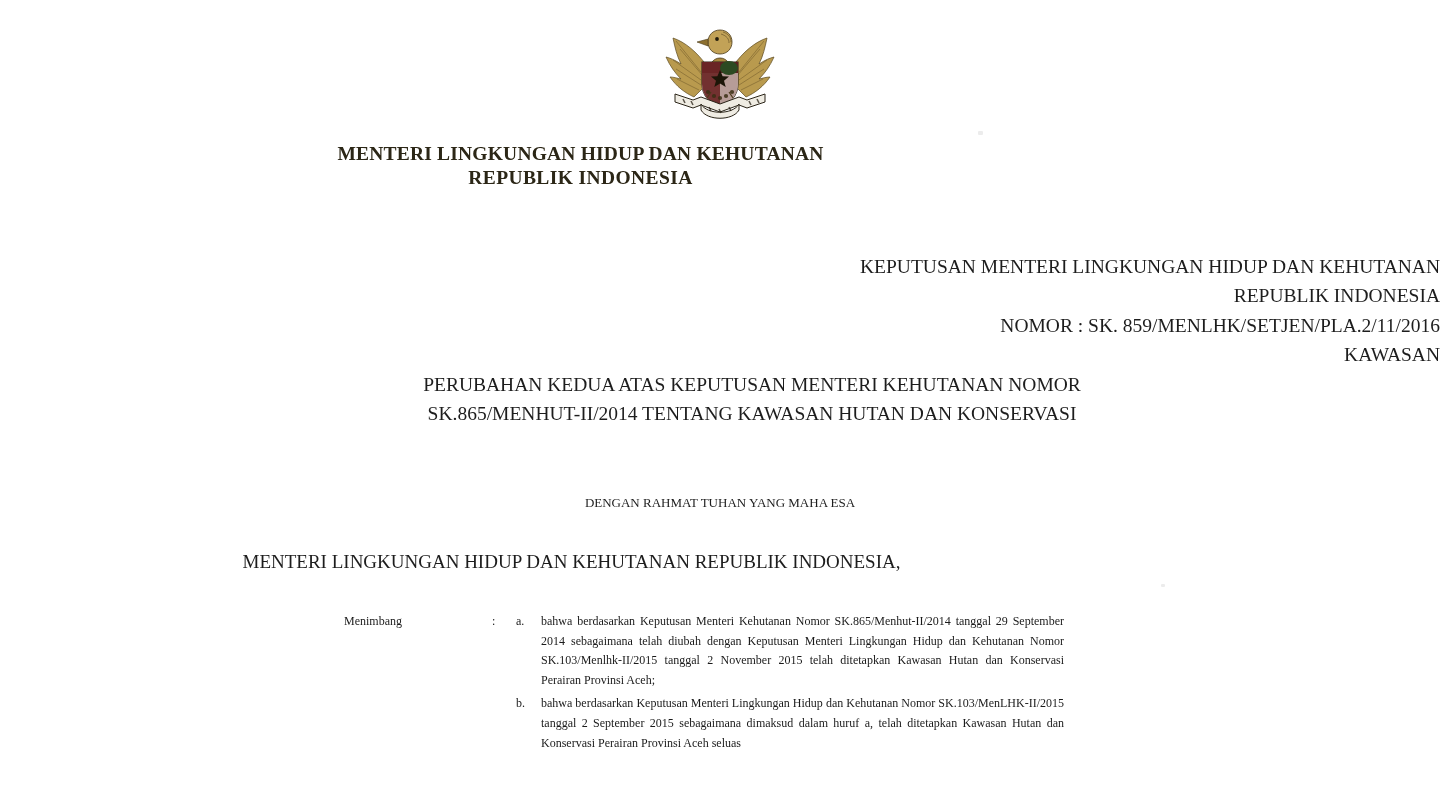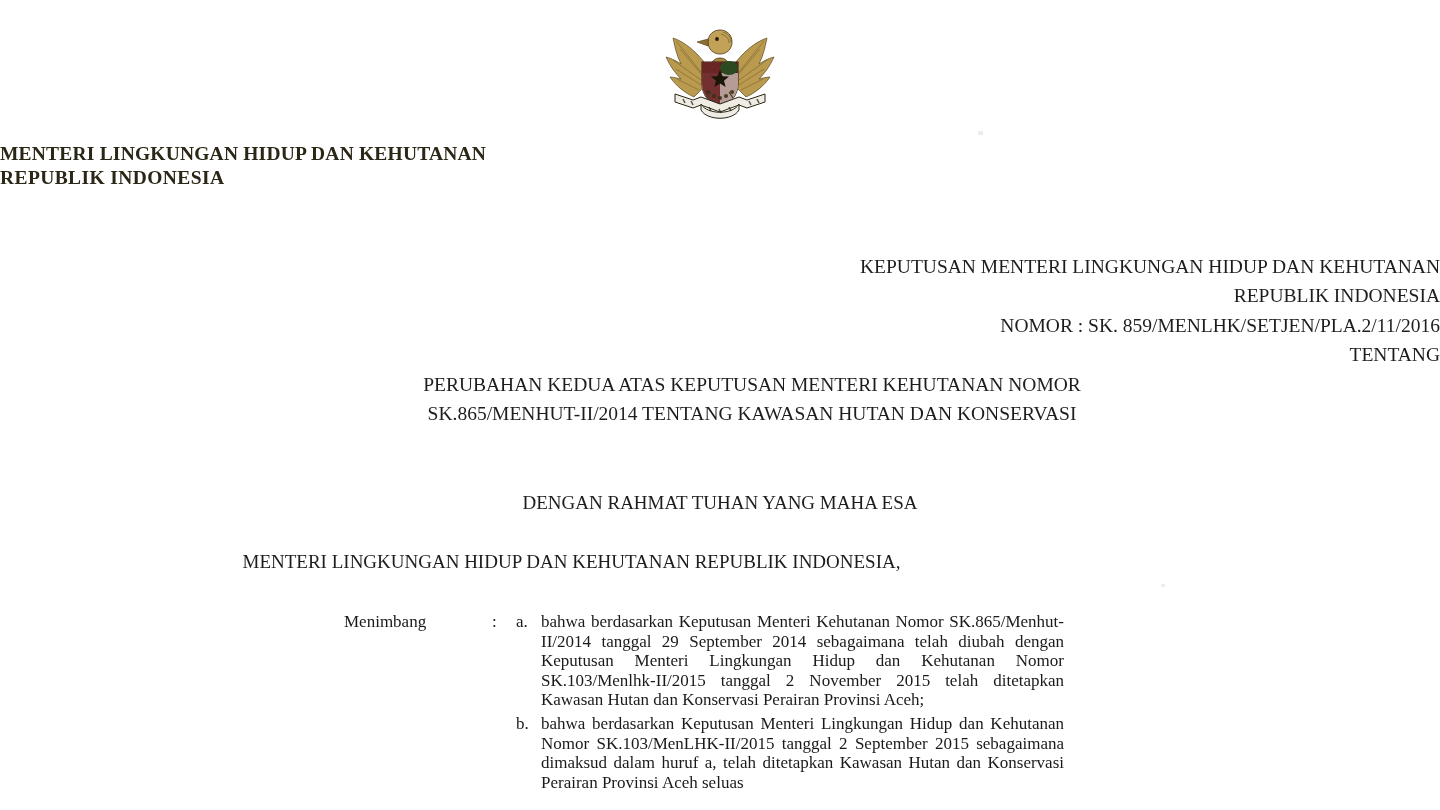--- a/index.html
+++ b/index.html
@@ -31,21 +31,21 @@
     height: 112px;
     vertical-align: top;
   }
 
   
   .letterhead {
     position: absolute;
     left: 0;
     top: 142px;
     width: 1161px;
-    text-align: left;
+    text-align: center;
     font-weight: bold;
     font-size: 19.5px;
     letter-spacing: 0.2px;
     line-height: 23.5px;
     color: #2b2616;
   }
   .letterhead .l2 { letter-spacing: 0.4px; }
 
   
   .title-block {
@@ -70,42 +70,42 @@
     color: #1d1d1d;
     margin-left: 17px;
   }
 
   .invocation {
     position: absolute;
     left: 0;
     top: 488px;
     width: 1440px;
     text-align: center;
-    font-size: 19px;
+    font-size: 13px;
     line-height: 29px;
     color: #1d1d1d;
   }
   .signatory-line {
     position: absolute;
     left: 0;
     top: 547px;
     width: 1143px;
     text-align: center;
     font-size: 19px;
     line-height: 29px;
     color: #1d1d1d;
   }
 
   
   .considerations {
     position: absolute;
     left: 344px;
     top: 612px;
     width: 720px;
-    font-size: 17px;
+    font-size: 12px;
   }
   .cons-row {
     display: flex;
     align-items: flex-start;
   }
   .cons-label {
     width: 148px;
     flex: 0 0 148px;
     line-height: 19.6px;
   }
@@ -226,21 +226,21 @@
 
   <div class="letterhead">
     <div class="l1">MENTERI LINGKUNGAN HIDUP DAN KEHUTANAN</div>
     <div class="l2">REPUBLIK INDONESIA</div>
   </div>
 
   <div class="title-block">
     <div>KEPUTUSAN MENTERI LINGKUNGAN HIDUP DAN KEHUTANAN</div>
     <div>REPUBLIK INDONESIA</div>
     <div>NOMOR : SK. 859/MENLHK/SETJEN/PLA.2/11/2016</div>
-    <div>TENTANG</div>
+    <div>KAWASAN</div>
   </div>
 
   <div class="subject-block">
     <div>PERUBAHAN KEDUA ATAS KEPUTUSAN MENTERI KEHUTANAN NOMOR</div>
     <div>SK.865/MENHUT-II/2014 TENTANG KAWASAN HUTAN DAN KONSERVASI</div>
   </div>
 
   <div class="invocation">DENGAN RAHMAT TUHAN YANG MAHA ESA</div>
 
   <div class="signatory-line">MENTERI LINGKUNGAN HIDUP DAN KEHUTANAN REPUBLIK INDONESIA,</div>

